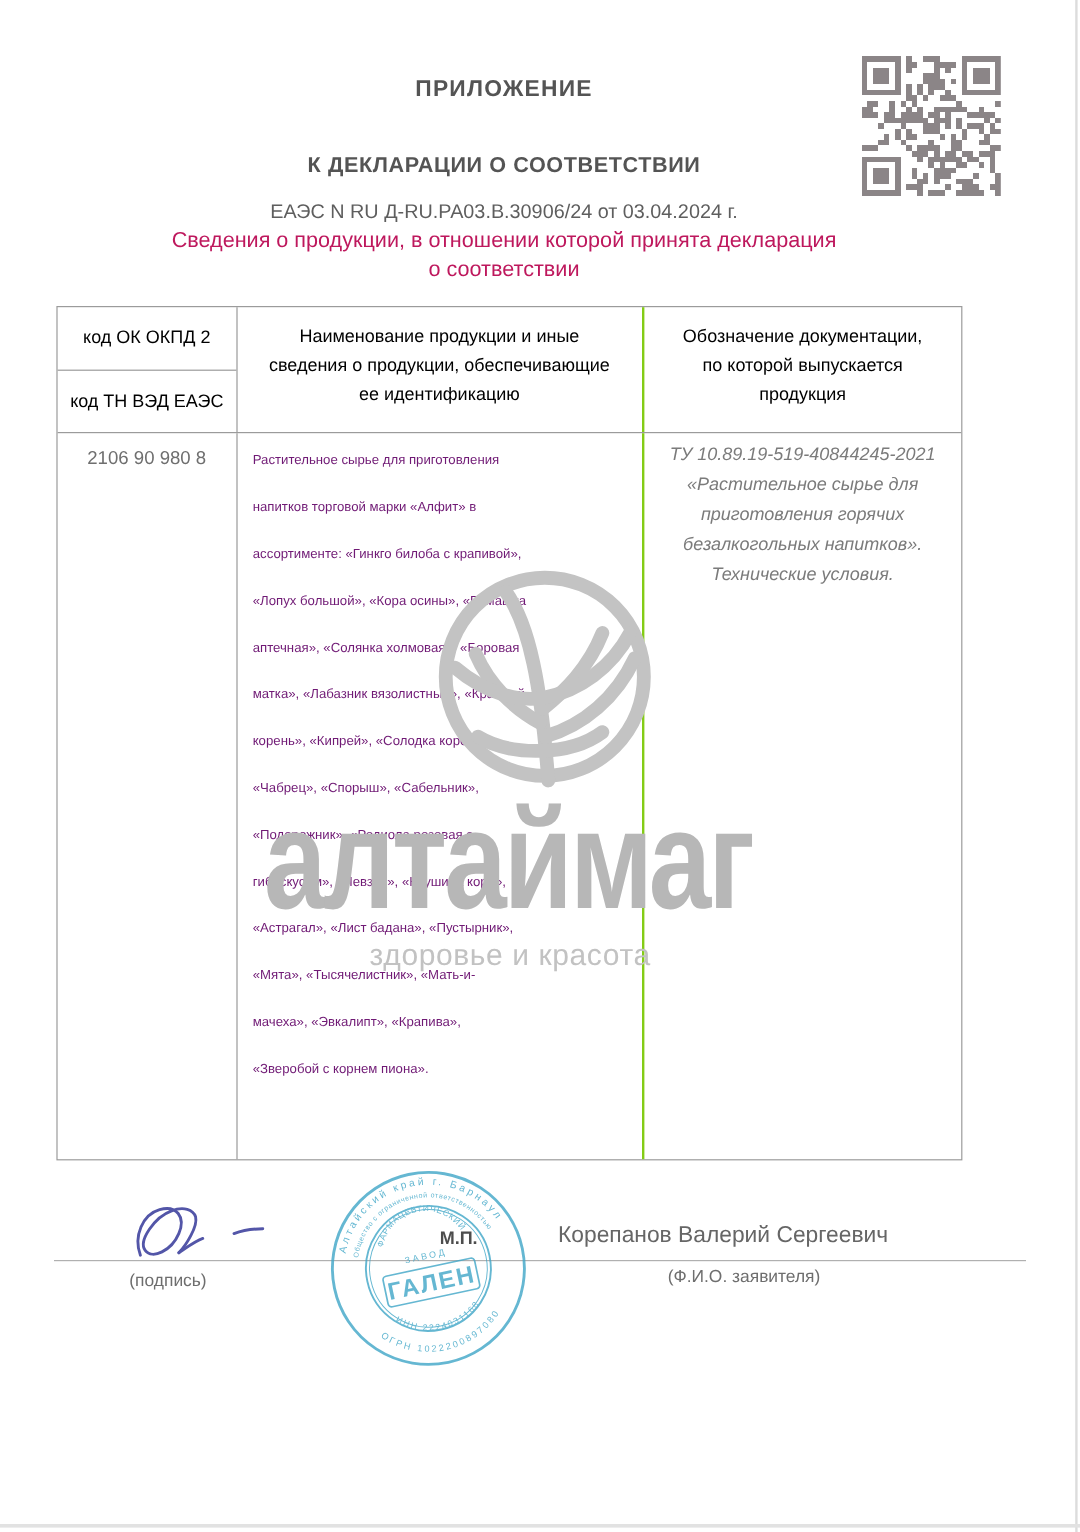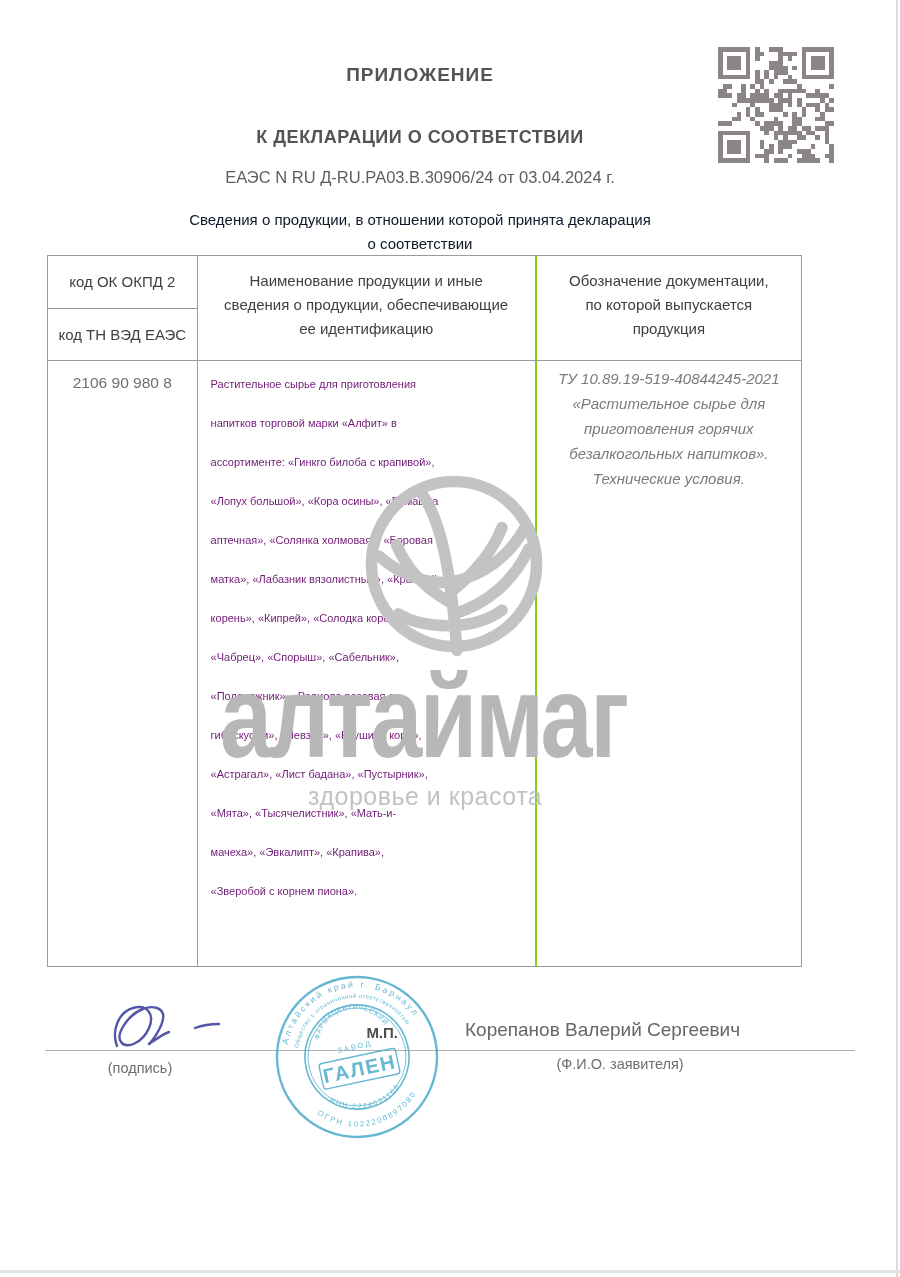--- a/index.html
+++ b/index.html
@@ -8,35 +8,35 @@
   .page{position:absolute;inset:0;background:#fff;}
   
   .edge-right{position:absolute;top:0;right:2px;width:2px;height:100%;background:#dcdcdc;}
   .edge-bottom{position:absolute;left:0;bottom:4px;width:100%;height:3px;background:#e2e2e2;}
 
   
   .hdr{position:absolute;left:20px;width:800px;text-align:center;color:#545454;}
   .hdr.t1{top:64px;font-size:19px;font-weight:bold;letter-spacing:1px;}
   .hdr.t2{top:127px;font-size:18px;font-weight:bold;letter-spacing:.5px;}
   .hdr.t3{top:168px;font-size:16.5px;color:#5e5e5e;}
-  .hdr.t4{top:208px;font-size:15px;line-height:24px;color:#0f172a;white-space:pre-line;}
+  .hdr.t4{top:188px;font-size:18px;line-height:24px;color:#be185d;white-space:pre-line;}
 
   
   .qr{position:absolute;left:718px;top:45px;width:116px;height:120px;}
 
   
   .doc-table{position:absolute;left:47px;top:255px;width:755px;height:712px;
              border:1px solid #9b9b9b;box-sizing:border-box;display:flex;flex-direction:column;}
   .trow{display:flex;flex:0 0 auto;}
   .thead{height:104px;border-bottom:1px solid #9b9b9b;}
   .tbody{flex:1 1 auto;}
   .c1{width:150px;box-sizing:border-box;border-right:1px solid #9b9b9b;}
   .c2{width:340px;box-sizing:border-box;border-right:2px solid #84cc16;}
   .c3{width:265px;box-sizing:border-box;}
-  .hcell{color:#404040;font-size:15px;text-align:center;}
+  .hcell{color:#000000;font-size:15px;text-align:center;}
   .c1.split{display:flex;flex-direction:column;}
   .c1 .half{flex:1 1 50%;display:flex;align-items:center;justify-content:center;}
   .c1 .half.top{border-bottom:1px solid #9b9b9b;}
   .h-mid,.h-right{padding-top:13px;line-height:24px;white-space:pre-line;}
   .cell-code{padding-top:13px;text-align:center;font-size:15.5px;color:#6f6f6f;}
   .cell-products{padding:4px 8px 0 13px;font-size:11px;line-height:39px;color:#701a75;white-space:pre-line;}
   .cell-docs{padding:5px 10px 0 10px;text-align:center;font-size:15px;line-height:25px;color:#7b7b7b;white-space:pre-line;font-style:italic;}
 
   
   .wm{position:absolute;pointer-events:none;z-index:5;}

